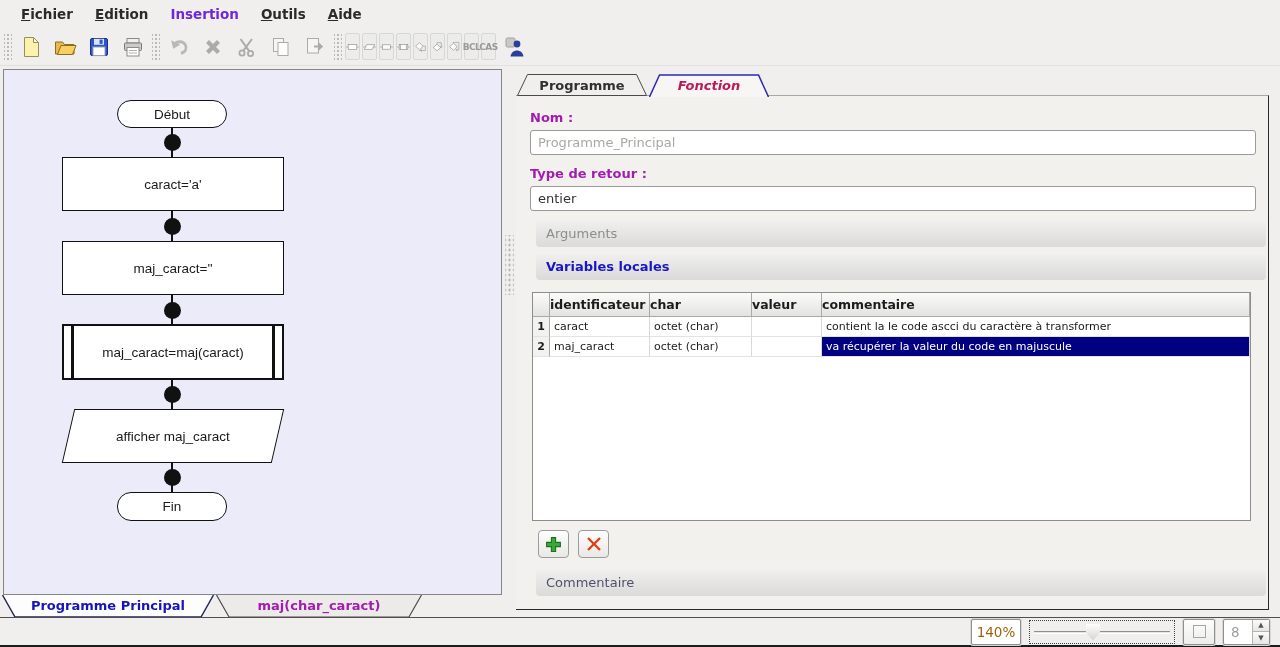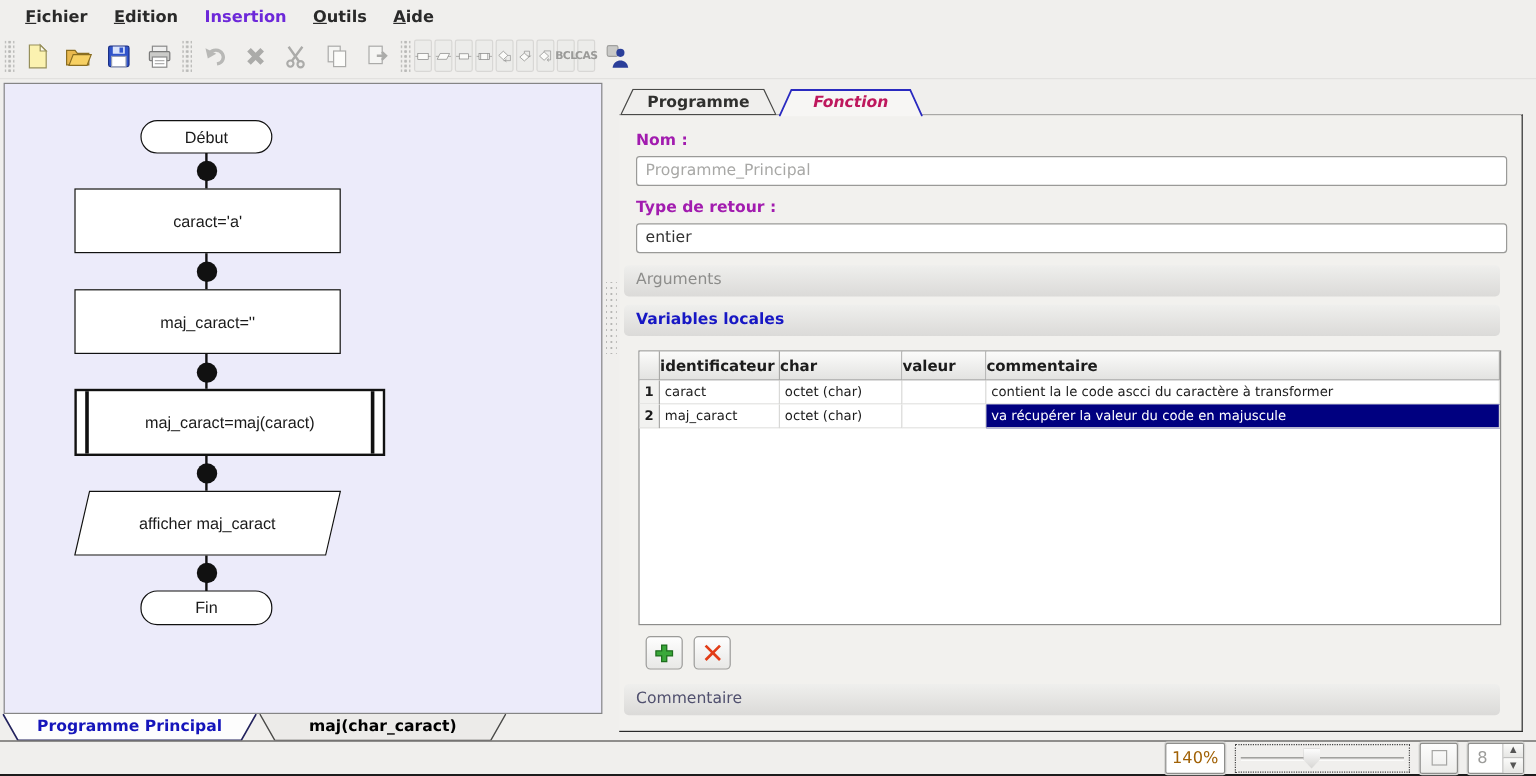--- a/index.html
+++ b/index.html
@@ -21,45 +21,45 @@
   .tb-btn.framed { width:15px; height:27px; background:#ececea; border:1px solid #d8d7d5; border-radius:2px; }
   .tb-txt { font-size:9px; font-weight:bold; letter-spacing:-0.5px; color:#9a9a98; font-family:"DejaVu Sans",sans-serif; }
 
   
   .left-panel { position:absolute; left:3px; top:69px; width:499px; height:526px; background:#ecebfa; border:1px solid #858585; }
   .fc-vline { position:absolute; left:167px; top:57px; width:2px; height:366px; background:#111; }
   .fc-dot { position:absolute; width:17px; height:17px; border-radius:50%; background:#111; left:160px; }
   .fc-node { position:absolute; display:flex; align-items:center; justify-content:center; background:#fff; color:#1a1a1a; font-size:13.5px; font-family:"Liberation Sans","DejaVu Sans",sans-serif; }
   .fc-terminal { left:113px; width:110px; height:28px; border:1.5px solid #111; border-radius:14px; }
   .fc-process { left:58px; width:222px; height:54px; border:1px solid #111; }
-  .fc-subroutine { left:58px; width:259px; height:56px; border:2px solid #111; }
+  .fc-subroutine { left:58px; width:222px; height:56px; border:2px solid #111; }
   .fc-subroutine::before, .fc-subroutine::after { content:""; position:absolute; top:0; bottom:0; width:3px; background:#111; }
   .fc-subroutine::before { left:7px; } .fc-subroutine::after { right:7px; }
   .fc-io { left:64px; width:210px; height:54px; border:1px solid #111; transform:skewX(-13deg); }
   .fc-io > span { transform:skewX(13deg); }
 
   
   .fc-tab { position:absolute; top:595px; height:23px; }
   .fc-tab svg { position:absolute; left:0; top:0; }
   .fc-tab .lbl { position:absolute; left:0; right:0; top:3px; text-align:center; font-size:13px; font-weight:bold; }
   .fc-tab.active .lbl { color:#1515bb; }
-  .fc-tab.inactive .lbl { color:#000000; }
+  .fc-tab.inactive .lbl { color:#a21caf; }
 
   
   .r-tab { position:absolute; top:74px; height:22px; z-index:3; }
   .r-tab svg { position:absolute; left:0; top:0; }
   .r-tab .lbl { position:absolute; left:0; right:0; top:4px; text-align:center; font-size:13px; }
   .r-tab.inactive .lbl { color:#30302e; font-weight:600; }
   .r-tab.active .lbl { color:#be185d; font-weight:bold;font-style:italic; }
 
   .rpane { position:absolute; left:516px; top:95px; width:753px; height:515px; background:#f2f1ee; border-top:1px solid #a9a8a6; border-right:1px solid #2a2a2a; border-bottom:1px solid #2a2a2a; }
   .field-label { position:absolute; left:14px; font-size:13px; font-weight:700; color:#a21caf; }
   .text-input { position:absolute; left:14px; width:726px; height:25px; border:1px solid #9a9a98; border-radius:3px; background:#fff; padding:0 7px; font-size:13px; color:#333; font-family:"DejaVu Sans","Liberation Sans",sans-serif; }
   .text-input::placeholder { color:#a8a8a6; opacity:1; }
-  .section-bar { position:absolute; left:4px; width:730px; height:26px; border-radius:4px; background:linear-gradient(#efefed,#dbdad8); font-size:13px; line-height:26px; padding-left:10px; }
+  .section-bar { position:absolute; left:20px; width:730px; height:26px; border-radius:4px; background:linear-gradient(#efefed,#dbdad8); font-size:13px; line-height:26px; padding-left:10px; }
   .sb-args { color:#8d8d8b; }
   .sb-vars { color:#1717c4; font-weight:bold; }
   .sb-comment { color:#50506e; }
 
   
   .vtable { position:absolute; left:16px; top:196px; width:719px; height:229px; background:#fff; border:1px solid #8d8d8b; }
   .vt-row { display:flex; width:100%; }
   .vt-cell { flex:none; border-right:1px solid #d9d9d7; border-bottom:1px solid #e3e3e1; overflow:hidden; white-space:nowrap; }
   .vt-head .vt-cell { background:linear-gradient(#fbfbfa,#e3e3e1); border-right:1px solid #a9a9a7; border-bottom:1px solid #a9a9a7; font-size:12.5px; font-weight:bold; color:#1c1c1c; text-align:left; height:24px; line-height:23px; }
   .vt-data .vt-cell { height:20px; line-height:19px; font-size:11px; color:#1c1c1c; padding:0 4px; }

